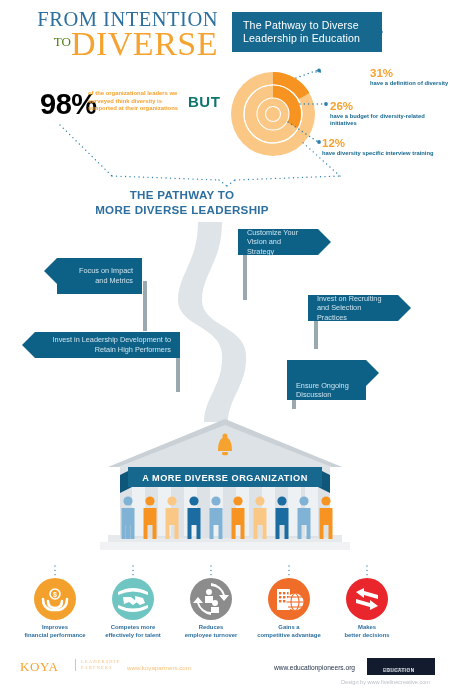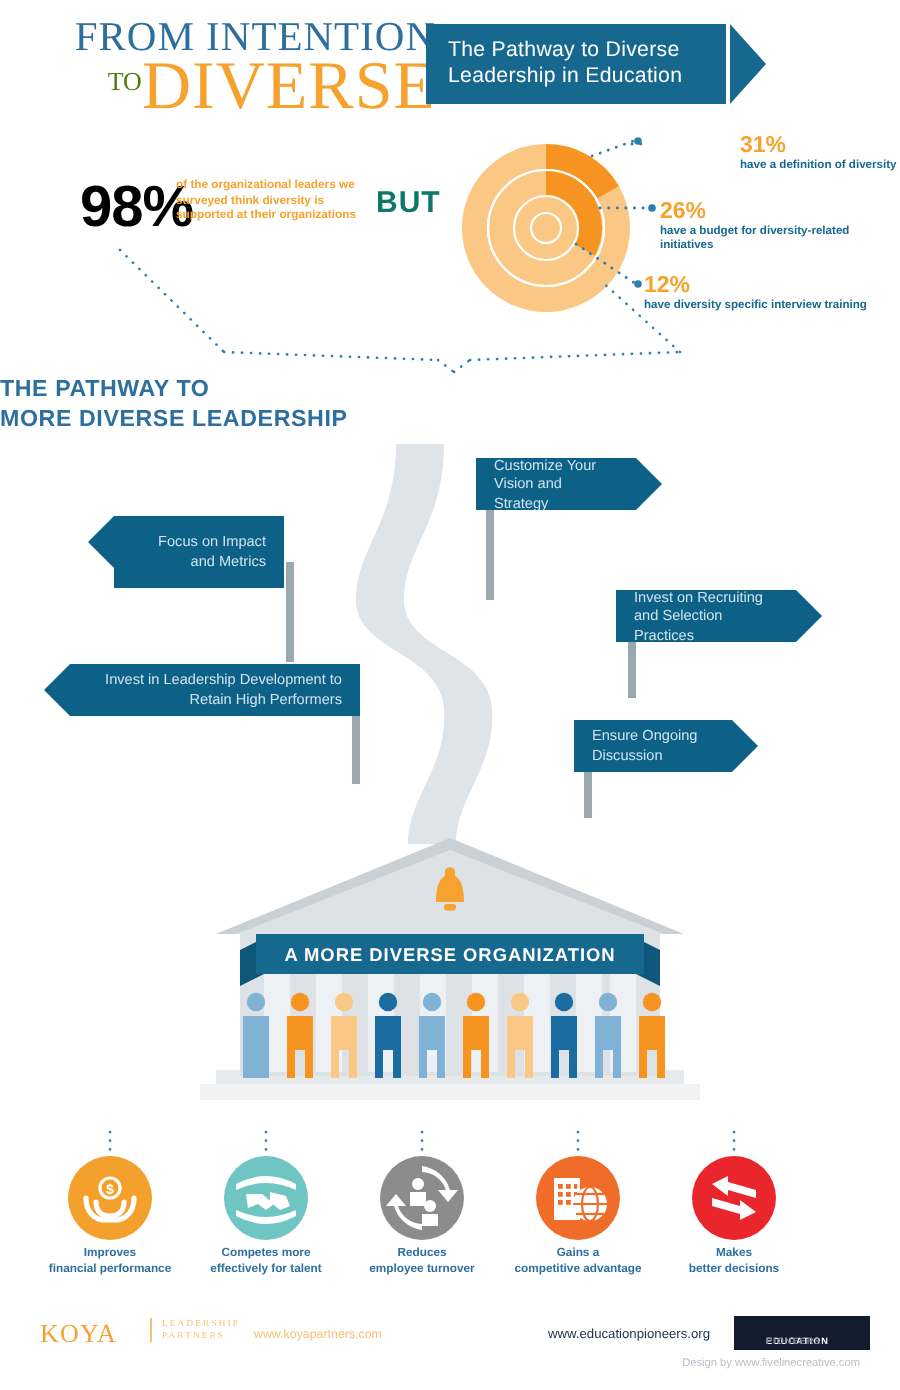--- a/index.html
+++ b/index.html
@@ -10,21 +10,21 @@
   
   .hdr{position:absolute;left:0;top:0;width:366px;height:60px;}
   .ttl{position:absolute;left:18px;top:9px;width:200px;text-align:right;}
   .ttl-1{font-family:"Liberation Serif",serif;font-size:20.5px;letter-spacing:.5px;
          color:#2d6f9e;line-height:21px;white-space:nowrap;}
   .ttl-2{display:flex;align-items:baseline;justify-content:flex-end;line-height:30px;margin-top:-1px;}
   .ttl-to{font-family:"Liberation Serif",serif;font-size:13px;color:#4d7c0f;
           letter-spacing:0px;position:relative;top:-9px;}
   .ttl-act{font-family:"Liberation Serif",serif;font-size:34px;color:#f6a22e;letter-spacing:.5px;}
 
-  .banner{position:absolute;left:213px;top:12px;width:150px;height:40px;background:#16688f;}
+  .banner{position:absolute;left:232px;top:12px;width:150px;height:40px;background:#16688f;}
   .banner-tip{position:absolute;left:365px;top:12px;width:0;height:0;
               border-top:20px solid transparent;border-bottom:20px solid transparent;
               border-left:18px solid #16688f;}
   .banner span{position:absolute;left:11px;top:7px;width:135px;color:#fff;font-size:10.6px;
                line-height:13.4px;letter-spacing:.15px;}
 
   
   .pct98{position:absolute;left:40px;top:88px;font-size:29px;font-weight:bold;color:#000000;
          letter-spacing:-.5px;}
   .pct98-sub{position:absolute;left:88px;top:90px;width:100px;font-size:5.9px;font-weight:bold;
@@ -37,21 +37,21 @@
   .stat{position:absolute;}
   .stat .num{font-size:11.5px;font-weight:bold;color:#f6a22e;line-height:12px;}
   .stat .txt{font-size:5.8px;font-weight:bold;color:#16688f;line-height:7.4px;margin-top:1px;}
   .s1{left:322px;top:67px;width:118px;margin-left:48px;}
   .s2{left:330px;top:100px;width:118px;}
   .s3{left:322px;top:137px;width:118px;}
 
   .dots-svg{position:absolute;left:0;top:0;width:450px;height:695px;pointer-events:none;}
 
   
-  .path-h{position:absolute;left:0;top:188px;width:364px;
+  .path-h{position:absolute;left:0;top:188px;width:364px;text-align:center;
           font-size:11.6px;font-weight:bold;color:#2d6f9e;line-height:14.5px;letter-spacing:.3px;}
 
   
   .sign{position:absolute;background:#0d6187;color:#cfe3ee;font-size:7.3px;line-height:9.6px;
         display:flex;align-items:center;box-sizing:border-box;}
   .sign.r{padding:0 14px 0 9px;justify-content:flex-start;text-align:left;}
   .sign.l{padding:0 9px 0 14px;justify-content:flex-end;text-align:right;}
   .sign.r:after{content:"";position:absolute;right:-13px;top:0;width:0;height:0;
         border-top:0 solid transparent;border-bottom:0 solid transparent;border-left:13px solid #0d6187;}
   .sign.l:before{content:"";position:absolute;left:-13px;top:0;width:0;height:0;
@@ -184,21 +184,21 @@
   <span style="position: absolute; top: 0px; width: 0px; height: 0px; border-top: 13px solid transparent; border-bottom: 13px solid transparent; left: -13px; border-right: 13px solid rgb(13, 97, 135);"></span>
     </div>
   <div class="sign r" style="left:308px;top:295px;width:90px;height:26px;">
     <span>Invest on Recruiting and Selection Practices</span>
   <span style="position: absolute; top: 0px; width: 0px; height: 0px; border-top: 13px solid transparent; border-bottom: 13px solid transparent; right: -13px; border-left: 13px solid rgb(13, 97, 135);"></span>
     </div>
   <div class="sign l" style="left:35px;top:332px;width:145px;height:26px;">
     <span>Invest in Leadership Development to Retain High Performers</span>
   <span style="position: absolute; top: 0px; width: 0px; height: 0px; border-top: 13px solid transparent; border-bottom: 13px solid transparent; left: -13px; border-right: 13px solid rgb(13, 97, 135);"></span>
     </div>
-  <div class="sign r" style="left:287px;top:360px;width:79px;height:26px;">
+  <div class="sign r" style="left:287px;top:360px;width:79px;height:40px;align-items:flex-end;">
     <span>Ensure Ongoing Discussion</span>
   <span style="position: absolute; top: 0px; width: 0px; height: 0px; border-top: 13px solid transparent; border-bottom: 13px solid transparent; right: -13px; border-left: 13px solid rgb(13, 97, 135);"></span>
     </div>
 
   <svg class="bld" viewBox="0 0 450 150">
 
     <rect x="108" y="130" width="234" height="7" fill="#e6eaed"></rect>
     <rect x="100" y="137" width="250" height="8" fill="#f0f2f4"></rect>
 
     <rect x="120" y="58" width="210" height="75" fill="#dde2e6"></rect>

